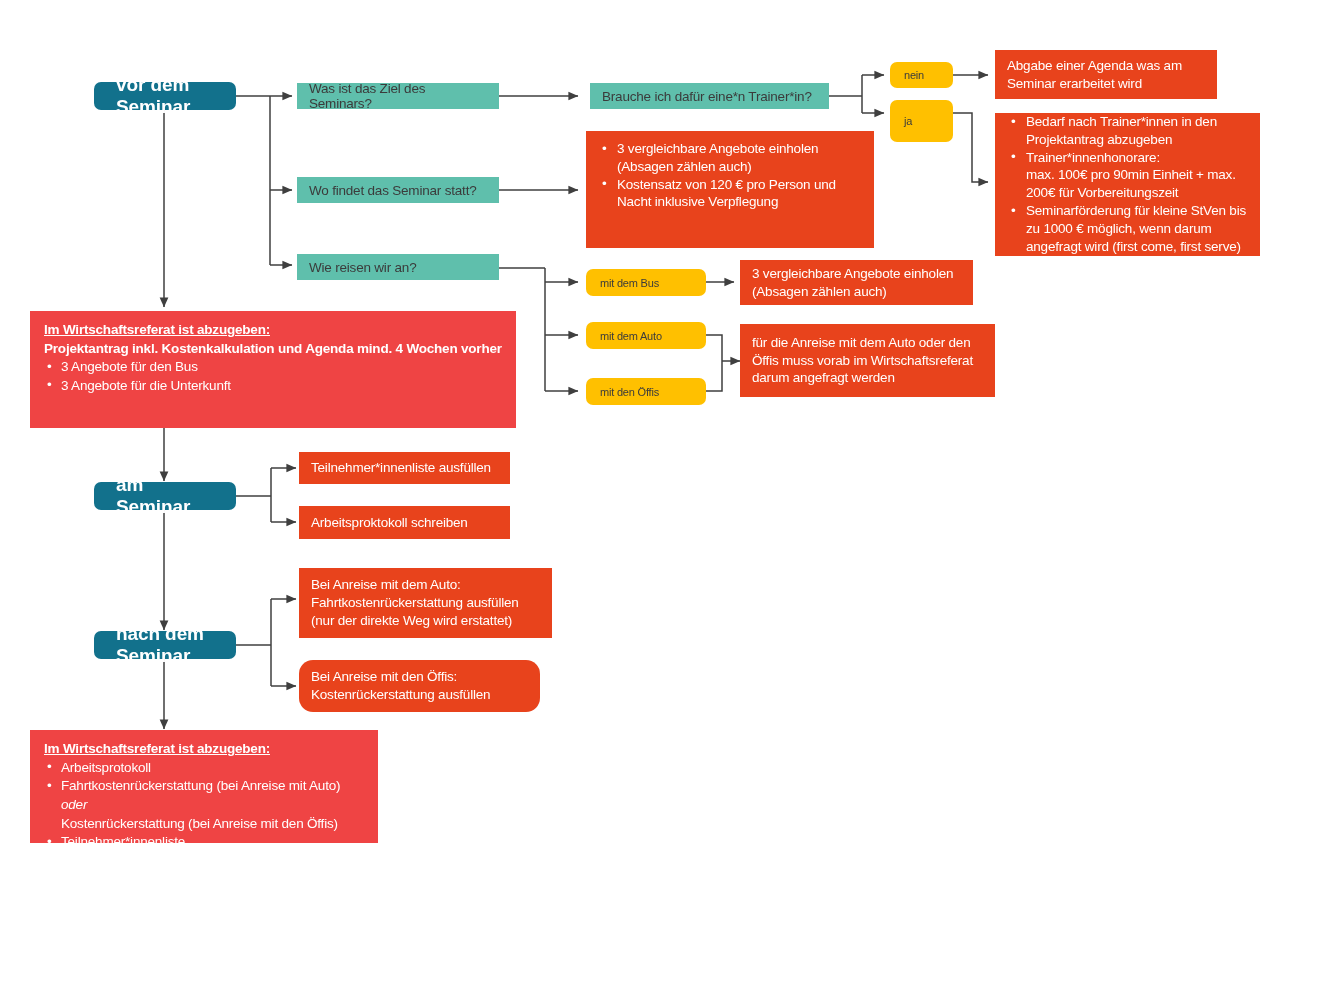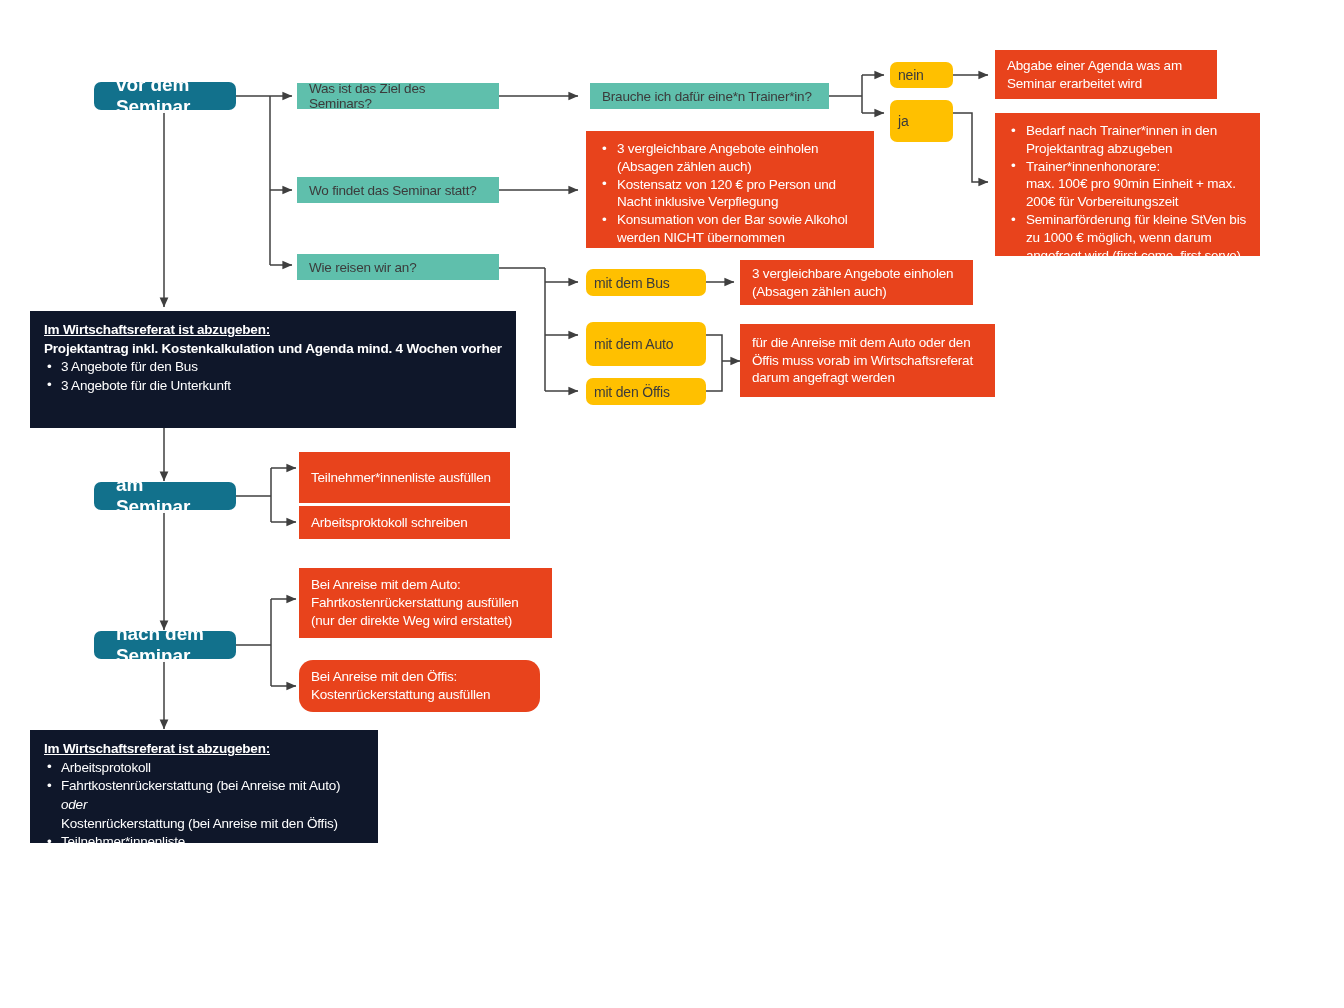--- a/index.html
+++ b/index.html
@@ -48,37 +48,37 @@
     background: #5FBFAC;
     color: #3B3B3B;
     font-size: 13.5px;
     padding: 0 12px;
     letter-spacing: -0.2px;
   }
   
   .decision {
     background: #FFC000;
     color: #3B3B3B;
-    font-size: 14px;
+    font-size: 11px;
     border-radius: 7px;
-    padding: 0 8px;
+    padding: 0 14px;
     letter-spacing: -0.2px;
   }
   
   .action {
     background: #E8431C;
     color: #ffffff;
     font-size: 13.5px;
     padding: 7px 12px;
     line-height: 1.32;
     letter-spacing: -0.2px;
   }
   
   .note {
-    background: #0f172a;
+    background: #ef4444;
     color: #ffffff;
     font-size: 13.5px;
     padding: 10px 14px;
     line-height: 1.38;
     letter-spacing: -0.2px;
     justify-content: flex-start;
   }
   .note .hd {
     font-weight: bold;
     text-decoration: underline;
@@ -206,34 +206,34 @@
   </div>
 
   <div class="node decision" style="left:890px; top:100px; width:63px; height:42px;">
     <span>ja</span>
   </div>
 
   <div class="node decision" style="left:586px; top:269px; width:120px; height:27px;">
     <span>mit dem Bus</span>
   </div>
 
-  <div class="node decision" style="left:586px; top:322px; width:120px; height:44px;">
+  <div class="node decision" style="left:586px; top:322px; width:120px; height:27px;">
     <span>mit dem Auto</span>
   </div>
 
   <div class="node decision" style="left:586px; top:378px; width:120px; height:27px;">
     <span>mit den Öffis</span>
   </div>
 
   <div class="node action" style="left:995px; top:50px; width:222px; height:49px;">
     <div>Abgabe einer Agenda was am</div>
     <div>Seminar erarbeitet wird</div>
   </div>
 
-  <div class="node action" style="left:995px; top:113px; width:265px; height:143px; justify-content:flex-start; padding-top:9px;">
+  <div class="node action" style="left:995px; top:113px; width:265px; height:143px; justify-content:flex-start; padding-top:0;">
     <ul class="bullets">
       <li>
         <span>Bedarf nach Trainer*innen in den</span><br>
         <span>Projektantrag abzugeben</span>
       </li>
       <li>
         <span>Trainer*innenhonorare:</span><br>
         <span>max. 100€ pro 90min Einheit + max.</span><br>
         <span>200€ für Vorbereitungszeit</span>
       </li>
@@ -247,40 +247,36 @@
 
   <div class="node action" style="left:586px; top:131px; width:288px; height:117px; justify-content:flex-start; padding-top:9px;">
     <ul class="bullets">
       <li>
         <span>3 vergleichbare Angebote einholen</span><br>
         <span>(Absagen zählen auch)</span>
       </li>
       <li>
         <span>Kostensatz von 120 € pro Person und</span><br>
         <span>Nacht inklusive Verpflegung</span>
-      </li>
-      <li>
-        <span>Konsumation von der Bar sowie Alkohol</span><br>
-        <span>werden NICHT übernommen</span>
       </li>
     </ul>
   </div>
 
   <div class="node action" style="left:740px; top:260px; width:233px; height:45px;">
     <div>3 vergleichbare Angebote einholen</div>
     <div>(Absagen zählen auch)</div>
   </div>
 
   <div class="node action" style="left:740px; top:324px; width:255px; height:73px;">
     <div>für die Anreise mit dem Auto oder den</div>
     <div>Öffis muss vorab im Wirtschaftsreferat</div>
     <div>darum angefragt werden</div>
   </div>
 
-  <div class="node action" style="left:299px; top:452px; width:211px; height:51px;">
+  <div class="node action" style="left:299px; top:452px; width:211px; height:32px;">
     <div>Teilnehmer*innenliste ausfüllen</div>
   </div>
 
   <div class="node action" style="left:299px; top:506px; width:211px; height:33px;">
     <div>Arbeitsproktokoll schreiben</div>
   </div>
 
   <div class="node action" style="left:299px; top:568px; width:253px; height:70px;">
     <div>Bei Anreise mit dem Auto:</div>
     <div>Fahrtkostenrückerstattung  ausfüllen</div>

